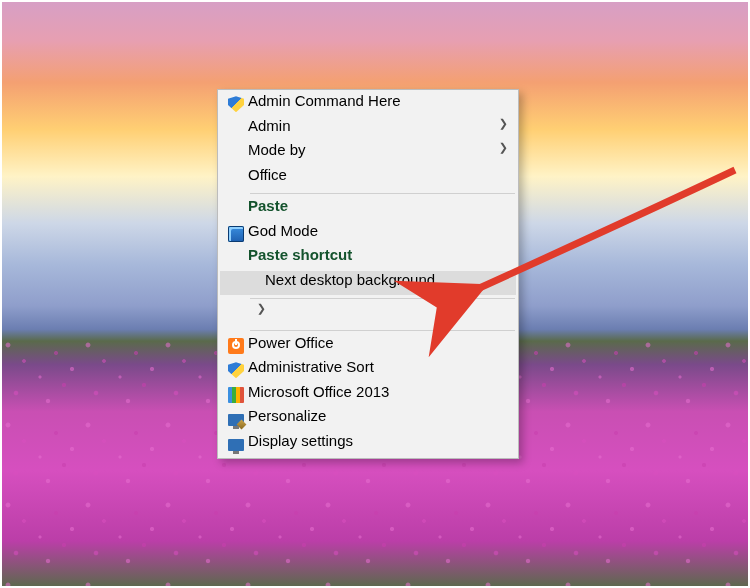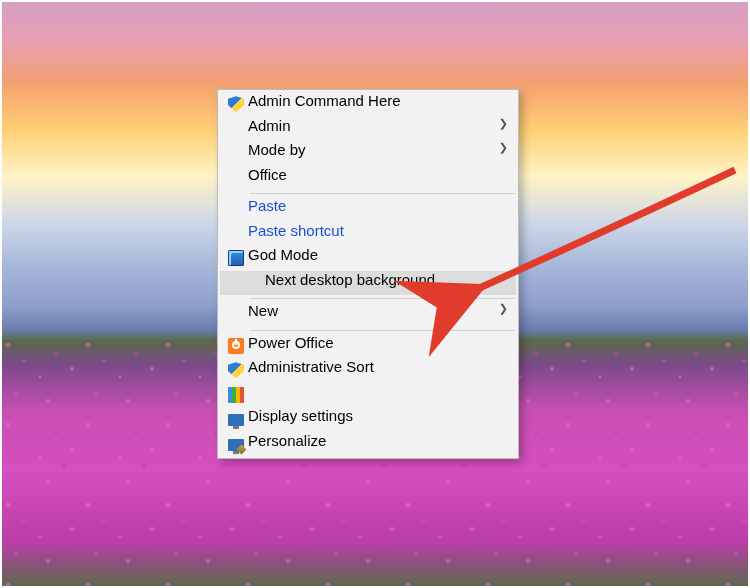--- a/index.html
+++ b/index.html
@@ -75,21 +75,21 @@
   }
   .menu-item {
     display: flex;
     height: 24.5px;
     padding: 0 4px 0 4px;
     color: #000;
     white-space: nowrap;
     cursor: default;
     position: relative;
   }
-  .menu-item.disabled { color: #1d4ed8; }
+  .menu-item.disabled { color: #14532d; font-weight: bold; }
   .menu-item.highlight { background: #dcdcdc; padding-left: 21px; }
   .icon-slot {
     width: 24px;
     display: flex;
     align-items: center;
     justify-content: center;
     flex: 0 0 24px;
   }
   .label-slot { flex: 1 1 auto; }
   .arrow-slot {
@@ -221,41 +221,40 @@
       <span class="icon-slot"></span>
       <span class="label-slot">Office</span>
       <span class="arrow-slot"></span>
     </div>
     <div class="separator"></div>
     <div class="menu-item disabled">
       <span class="icon-slot"></span>
       <span class="label-slot">Paste</span>
       <span class="arrow-slot"></span>
     </div>
+    <div class="menu-item">
+      <span class="icon-slot">
+        <span class="ic ic-godmode"></span>
+      </span>
+      <span class="label-slot">God Mode</span>
+      <span class="arrow-slot"></span>
+    </div>
     <div class="menu-item disabled">
       <span class="icon-slot"></span>
       <span class="label-slot">Paste shortcut</span>
       <span class="arrow-slot"></span>
     </div>
-    <div class="menu-item">
-      <span class="icon-slot">
-        <span class="ic ic-godmode"></span>
-      </span>
-      <span class="label-slot">God Mode</span>
-      <span class="arrow-slot"></span>
-    </div>
     <div class="menu-item highlight">
       <span class="icon-slot"></span>
       <span class="label-slot">Next desktop background</span>
       <span class="arrow-slot"></span>
     </div>
     <div class="separator"></div>
     <div class="menu-item">
       <span class="icon-slot"></span>
-      <span class="label-slot">New</span>
       <span class="arrow-slot">❯</span>
     </div>
     <div class="separator"></div>
     <div class="menu-item">
       <span class="icon-slot">
         <span class="ic ic-power"></span>
       </span>
       <span class="label-slot">Power Office</span>
       <span class="arrow-slot"></span>
     </div>
@@ -263,34 +262,35 @@
       <span class="icon-slot">
         <span class="ic ic-admintools"></span>
       </span>
       <span class="label-slot">Administrative Sort</span>
       <span class="arrow-slot"></span>
     </div>
     <div class="menu-item">
       <span class="icon-slot">
         <span class="ic ic-office"></span>
       </span>
+      <span class="label-slot">Microsoft Office 2013</span>
+      <span class="arrow-slot"></span>
+    </div>
+    <div class="menu-item">
+      <span class="icon-slot">
+        <span class="ic ic-personalize"></span>
+      </span>
+      <span class="label-slot">Personalize</span>
       <span class="arrow-slot"></span>
     </div>
     <div class="menu-item">
       <span class="icon-slot">
         <span class="ic ic-display"></span>
       </span>
       <span class="label-slot">Display settings</span>
-      <span class="arrow-slot"></span>
-    </div>
-    <div class="menu-item">
-      <span class="icon-slot">
-        <span class="ic ic-personalize"></span>
-      </span>
-      <span class="label-slot">Personalize</span>
       <span class="arrow-slot"></span>
     </div>
   </div>
 
 <svg class="arrow-svg" width="750" height="588">
   <defs>
     <marker id="ah" markerWidth="14" markerHeight="12" refX="2" refY="6" orient="auto">
       <path d="M12,0 L0,6 L12,12 L8,6 Z" fill="#e13b2b"></path>
     </marker>
   </defs>

